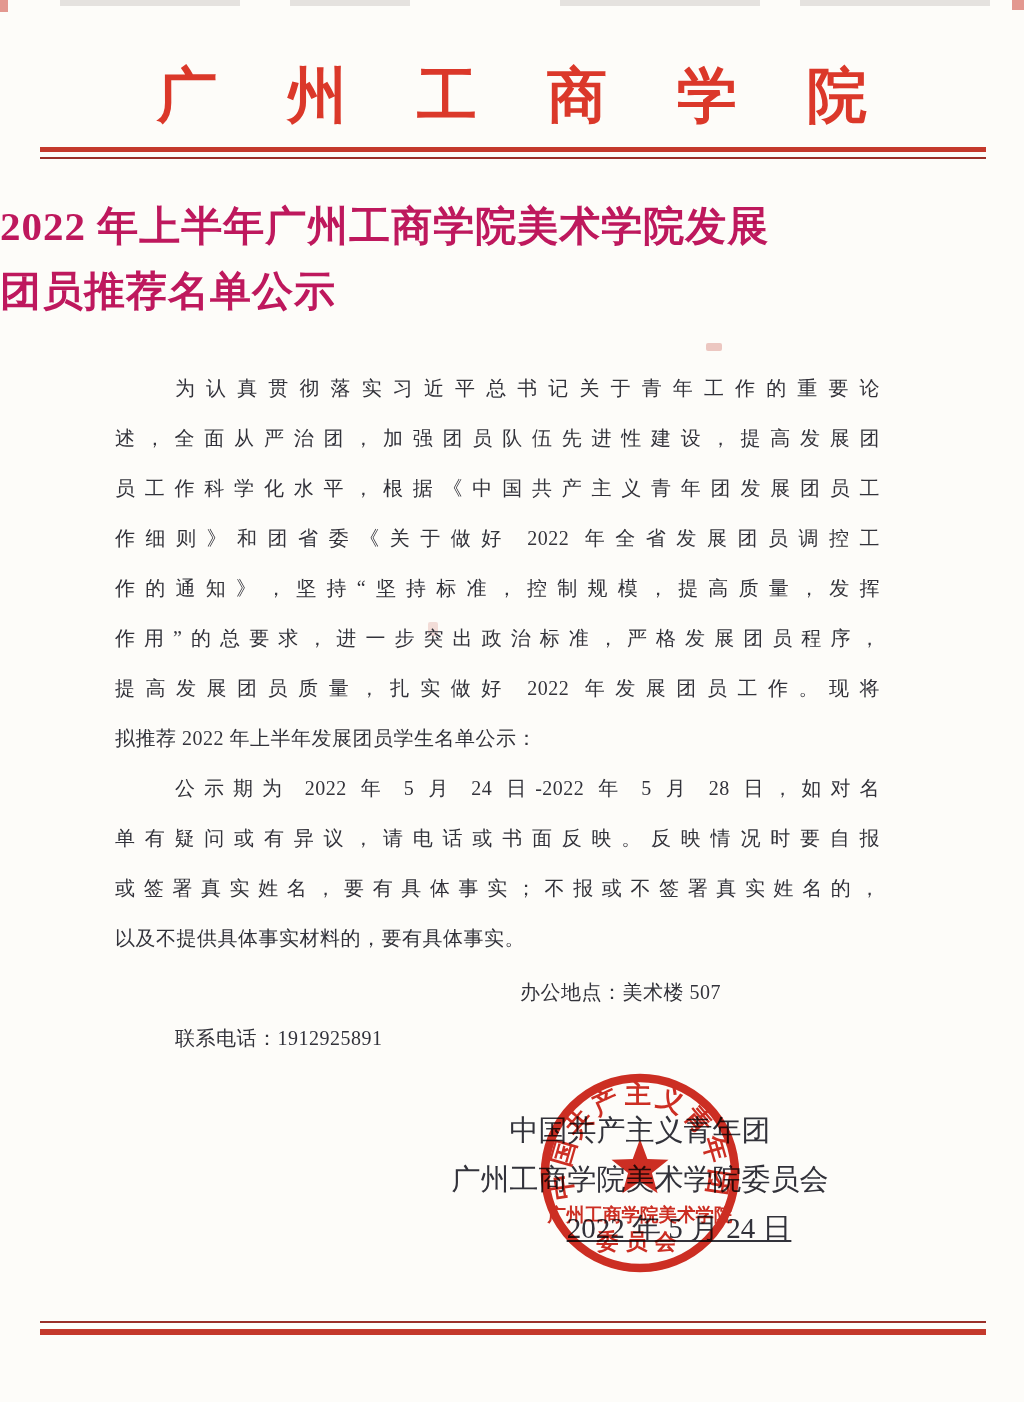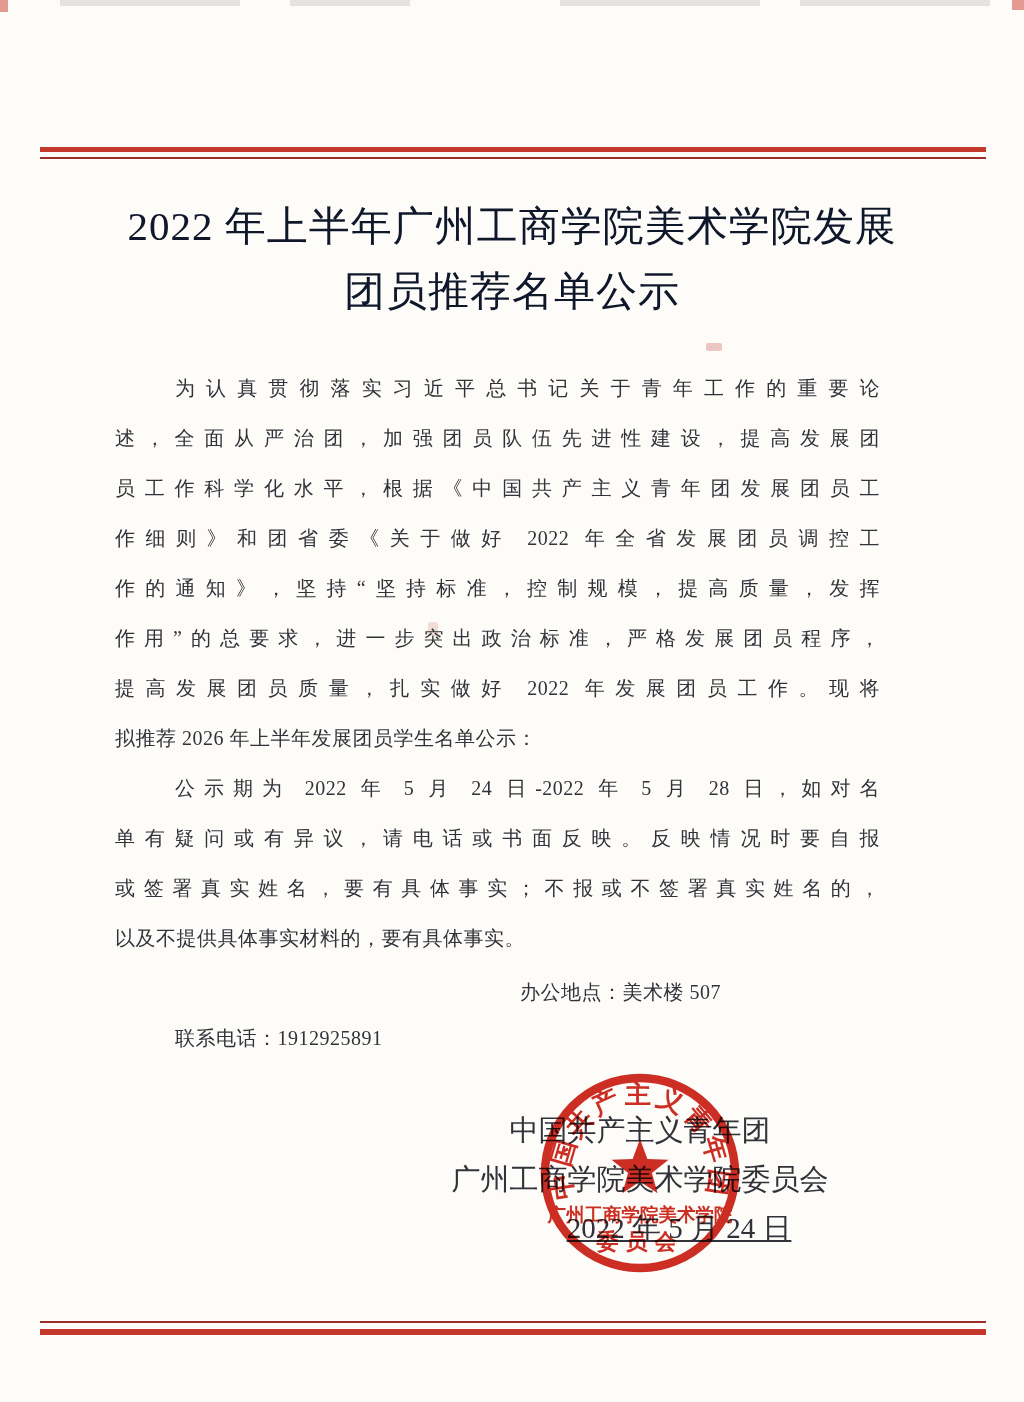--- a/index.html
+++ b/index.html
@@ -29,24 +29,23 @@
   }
   .letterhead span { letter-spacing: 70px; padding-left: 70px; }
 
   .rule { position: absolute; left: 40px; right: 38px; }
   .rule-thick { height: 5px; background: #c4392c; }
   .rule-thin  { height: 2px; background: #9a2f28; }
 
   
   .title {
     position: absolute; top: 194px; left: 0; right: 0;
-    text-align: center;
     font-size: 41px;
-    font-weight: normal;
-    color: #0f172a;
+    font-weight: bold;
+    color: #be185d;
     line-height: 65px;
     letter-spacing: 1px;
   }
 
   
   .bodytext {
     position: absolute; top: 363px; left: 115px; width: 765px;
     font-size: 20px;
     color: #32323a;
     letter-spacing: 0.5px;
@@ -88,38 +87,41 @@
 
   <div class="scan-noise red" style="left:0; width:8px; height:12px;"></div>
   <div class="scan-noise" style="left:60px; width:180px;"></div>
   <div class="scan-noise" style="left:290px; width:120px;"></div>
   <div class="scan-noise" style="left:560px; width:200px;"></div>
   <div class="scan-noise" style="left:800px; width:190px;"></div>
   <div class="scan-noise red" style="left:1012px; width:12px; height:10px;"></div>
   <div class="artifact-speck" style="left:706px; top:343px; width:16px; height:8px;"></div>
   <div class="artifact-speck" style="left:428px; top:622px; width:10px; height:14px; opacity:.6;"></div>
 
+  <div class="letterhead">
+    <span>广州工商学院</span>
+  </div>
 
   <div class="rule rule-thick" style="top:147px;"></div>
   <div class="rule rule-thin" style="top:157px;"></div>
 
   <div class="title">
     <div>2022 年上半年广州工商学院美术学院发展</div>
     <div>团员推荐名单公示</div>
   </div>
 
   <div class="bodytext">
     <div class="ln j indent">为认真贯彻落实习近平总书记关于青年工作的重要论</div>
     <div class="ln j">述，全面从严治团，加强团员队伍先进性建设，提高发展团</div>
     <div class="ln j">员工作科学化水平，根据《中国共产主义青年团发展团员工</div>
     <div class="ln j">作细则》和团省委《关于做好 2022 年全省发展团员调控工</div>
     <div class="ln j">作的通知》，坚持“坚持标准，控制规模，提高质量，发挥</div>
     <div class="ln j">作用”的总要求，进一步突出政治标准，严格发展团员程序，</div>
     <div class="ln j">提高发展团员质量，扎实做好 2022 年发展团员工作。现将</div>
-    <div class="ln">拟推荐 2026 年上半年发展团员学生名单公示：</div>
+    <div class="ln">拟推荐 2022 年上半年发展团员学生名单公示：</div>
 
     <div class="ln j indent">公示期为 2022 年 5 月 24 日-2022 年 5 月 28 日，如对名</div>
     <div class="ln j">单有疑问或有异议，请电话或书面反映。反映情况时要自报</div>
     <div class="ln j">或签署真实姓名，要有具体事实；不报或不签署真实姓名的，</div>
     <div class="ln">以及不提供具体事实材料的，要有具体事实。</div>
 
     <div class="ln contact">
       <span class="office">办公地点：美术楼 507</span>
     </div>
     <div class="ln phone">联系电话：1912925891</div>

